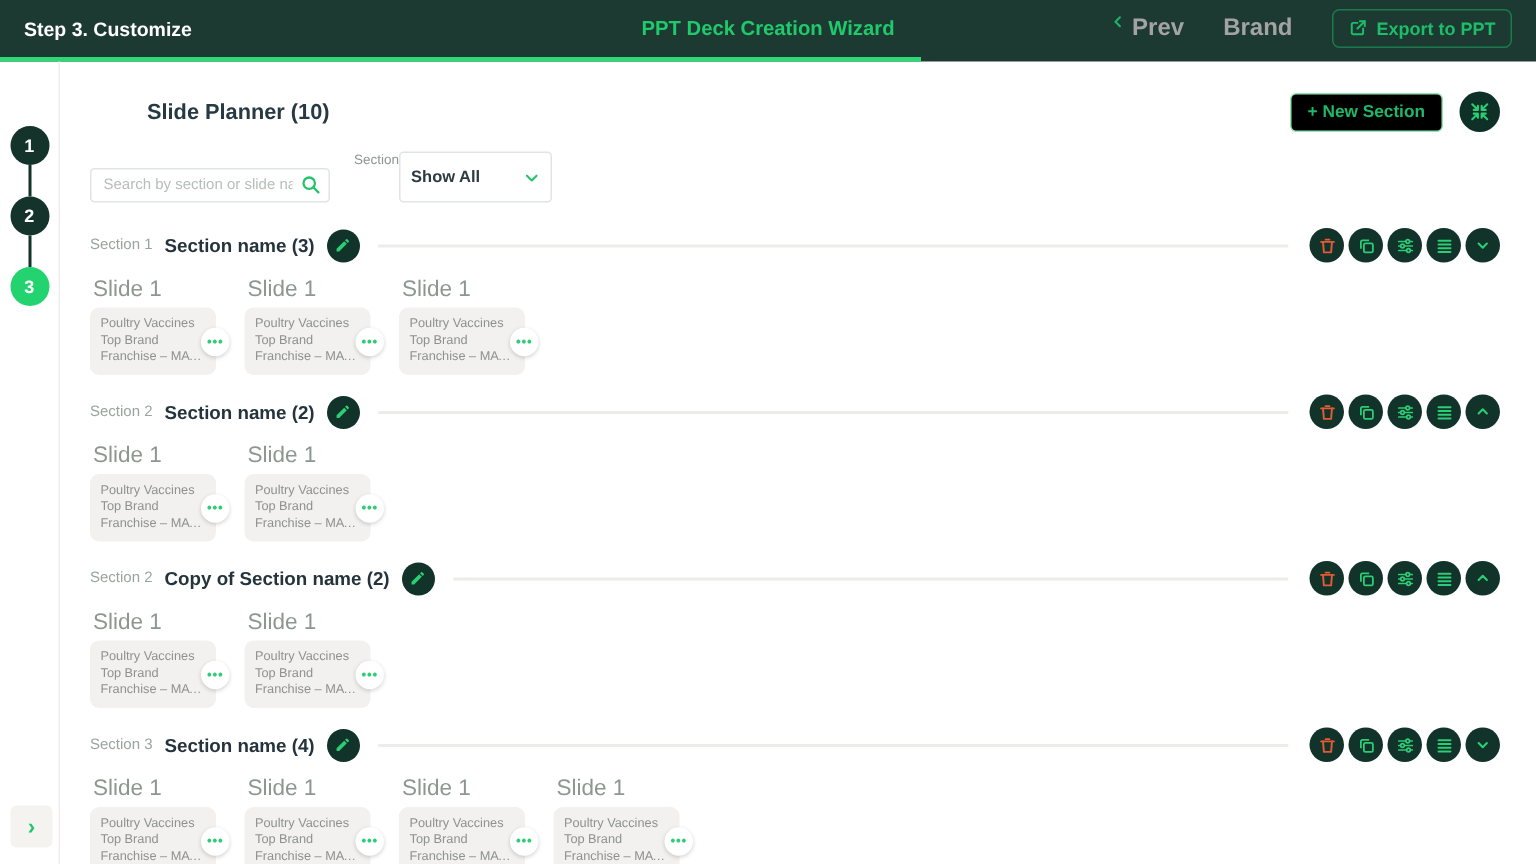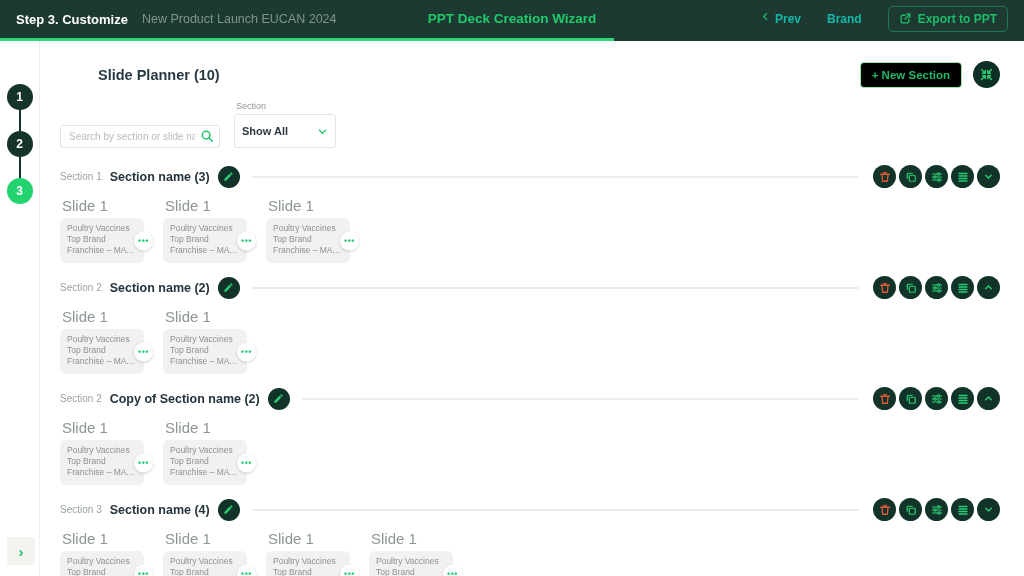--- a/index.html
+++ b/index.html
@@ -7,21 +7,21 @@
     font-family:"Liberation Sans", sans-serif; }
 
   
   .topbar { position:relative; height:41px; background:#1C3A31; display:flex;
     align-items:center; padding:0 16px 3px 16px; }
   .topbar .step { color:#fff; font-weight:bold; font-size:13px; margin-right:14px; }
   .topbar .project { color:#7f948b; font-size:12.5px; }
   .topbar .apptitle { position:absolute; left:50%; top:0; height:22px; line-height:38px;
     transform:translateX(-50%); color:#1fc96c; font-weight:bold; font-size:13.5px; }
   .topbar .right { margin-left:auto; display:flex; align-items:center; gap:26px; }
-  .tb-link { color:#14b8a6; font-size:12px; font-weight:bold; cursor:pointer;
+  .tb-link { color:#a3a3a3; font-size:16px; font-weight:bold; cursor:pointer;
     display:flex; align-items:flex-start; gap:5px; background:none; border:none; }
   .export-btn { display:flex; align-items:flex-start; gap:6px; color:#1dbd6a; font-size:12px;
     font-weight:bold; background:transparent; border:1.5px solid #1a7a4d; border-radius:5px;
     padding:5px 10px; cursor:pointer; }
   .progress { position:absolute; left:0; bottom:0; height:3px; background:#2BD975; }
 
   
   .shell { display:flex; height:535px; }
   .rail { position:relative; width:40px; border-right:1px solid #f0efec; }
   .steps { display:flex; flex-direction:column; align-items:center; margin-top:43px; }
@@ -46,21 +46,21 @@
     display:flex; align-items:center; justify-content:center; cursor:pointer; flex:none; }
 
   
   .filters { display:flex; align-items:flex-end; gap:14px; margin-top:13px; }
   .searchbox { position:relative; width:160px; }
   .searchbox input { width:100%; height:23px; border:1px solid #e1e5e2; border-radius:3px;
     padding:0 24px 0 8px; font-size:10px; color:#57615c; outline:none;
     font-family:"Liberation Sans", sans-serif; }
   .searchbox input::placeholder { color:#b7bdb9; }
   .searchbox .sicon { position:absolute; right:6px; top:4px; }
-  .selectwrap { display:flex; flex-direction:column; }
+  .selectwrap { display:flex; flex-direction:row; }
   .select-label { font-size:9px; color:#8d9792; margin:0 0 3px 2px; }
   .selectbox { width:102px; height:34px; border:1px solid #e1e5e2; border-radius:3px;
     display:flex; align-items:center; justify-content:space-between; padding:0 7px;
     cursor:pointer; background:#fff; }
   .select-value { font-size:11px; color:#2c3a42; font-weight:bold; }
 
   
   .sections { margin-top:17px; }
   .section-block { margin-bottom:13px; }
   .section-head { display:flex; align-items:center; gap:8px; }
@@ -84,21 +84,20 @@
   .more-btn { position:absolute; right:-9px; top:50%; transform:translateY(-50%);
     width:19px; height:19px; border-radius:50%; background:#fff; border:none;
     box-shadow:0 1px 3px rgba(0,0,0,.18); color:#2bce75; font-size:9px; font-weight:bold;
     letter-spacing:.5px; cursor:pointer; line-height:19px; text-align:center; padding:0; }
 </style>
 </head>
 <body>
 
 <header class="topbar">
   <span class="step">Step 3. Customize</span>
-  <span class="project">New Product Launch EUCAN 2024</span>
   <span class="apptitle">PPT Deck Creation Wizard</span>
   <div class="right">
     <button class="tb-link">
       <svg width="9" height="9" viewBox="0 0 24 24" fill="none" stroke="#1db667" stroke-width="3.5" stroke-linecap="round" stroke-linejoin="round">
           <polyline points="15 4 7 12 15 20"></polyline>
         </svg>
       <span>Prev</span>
     </button>
     <button class="tb-link">
       <span>Brand</span>

